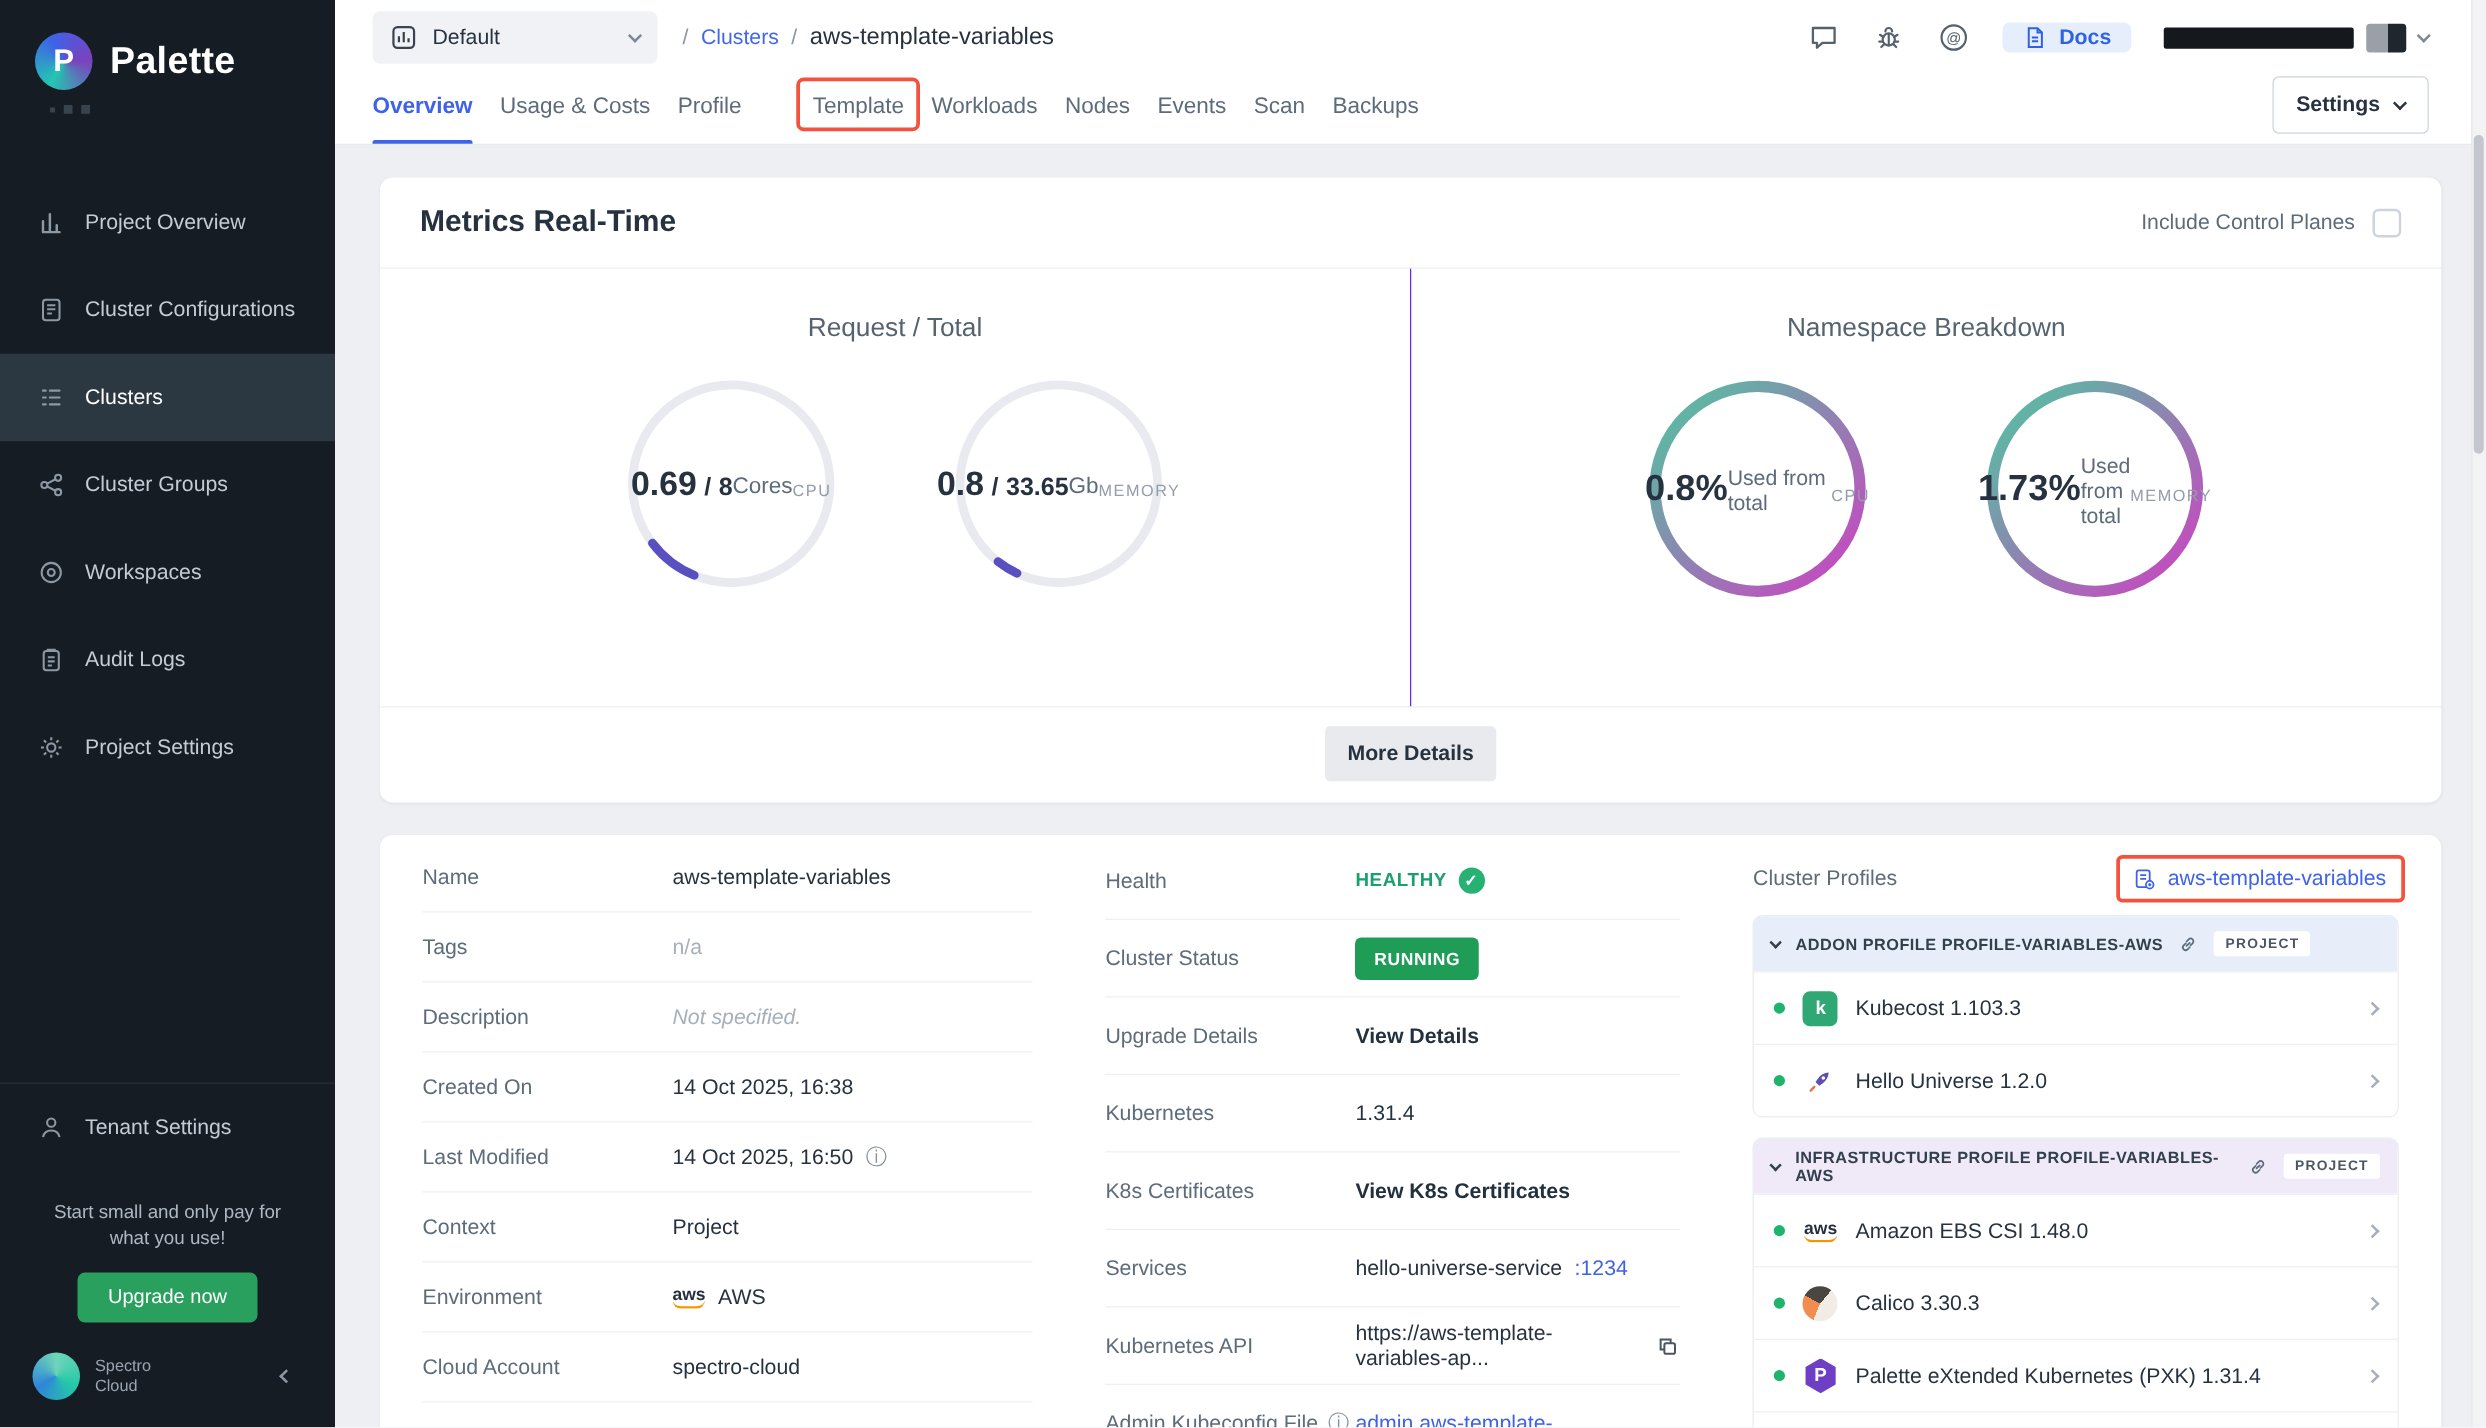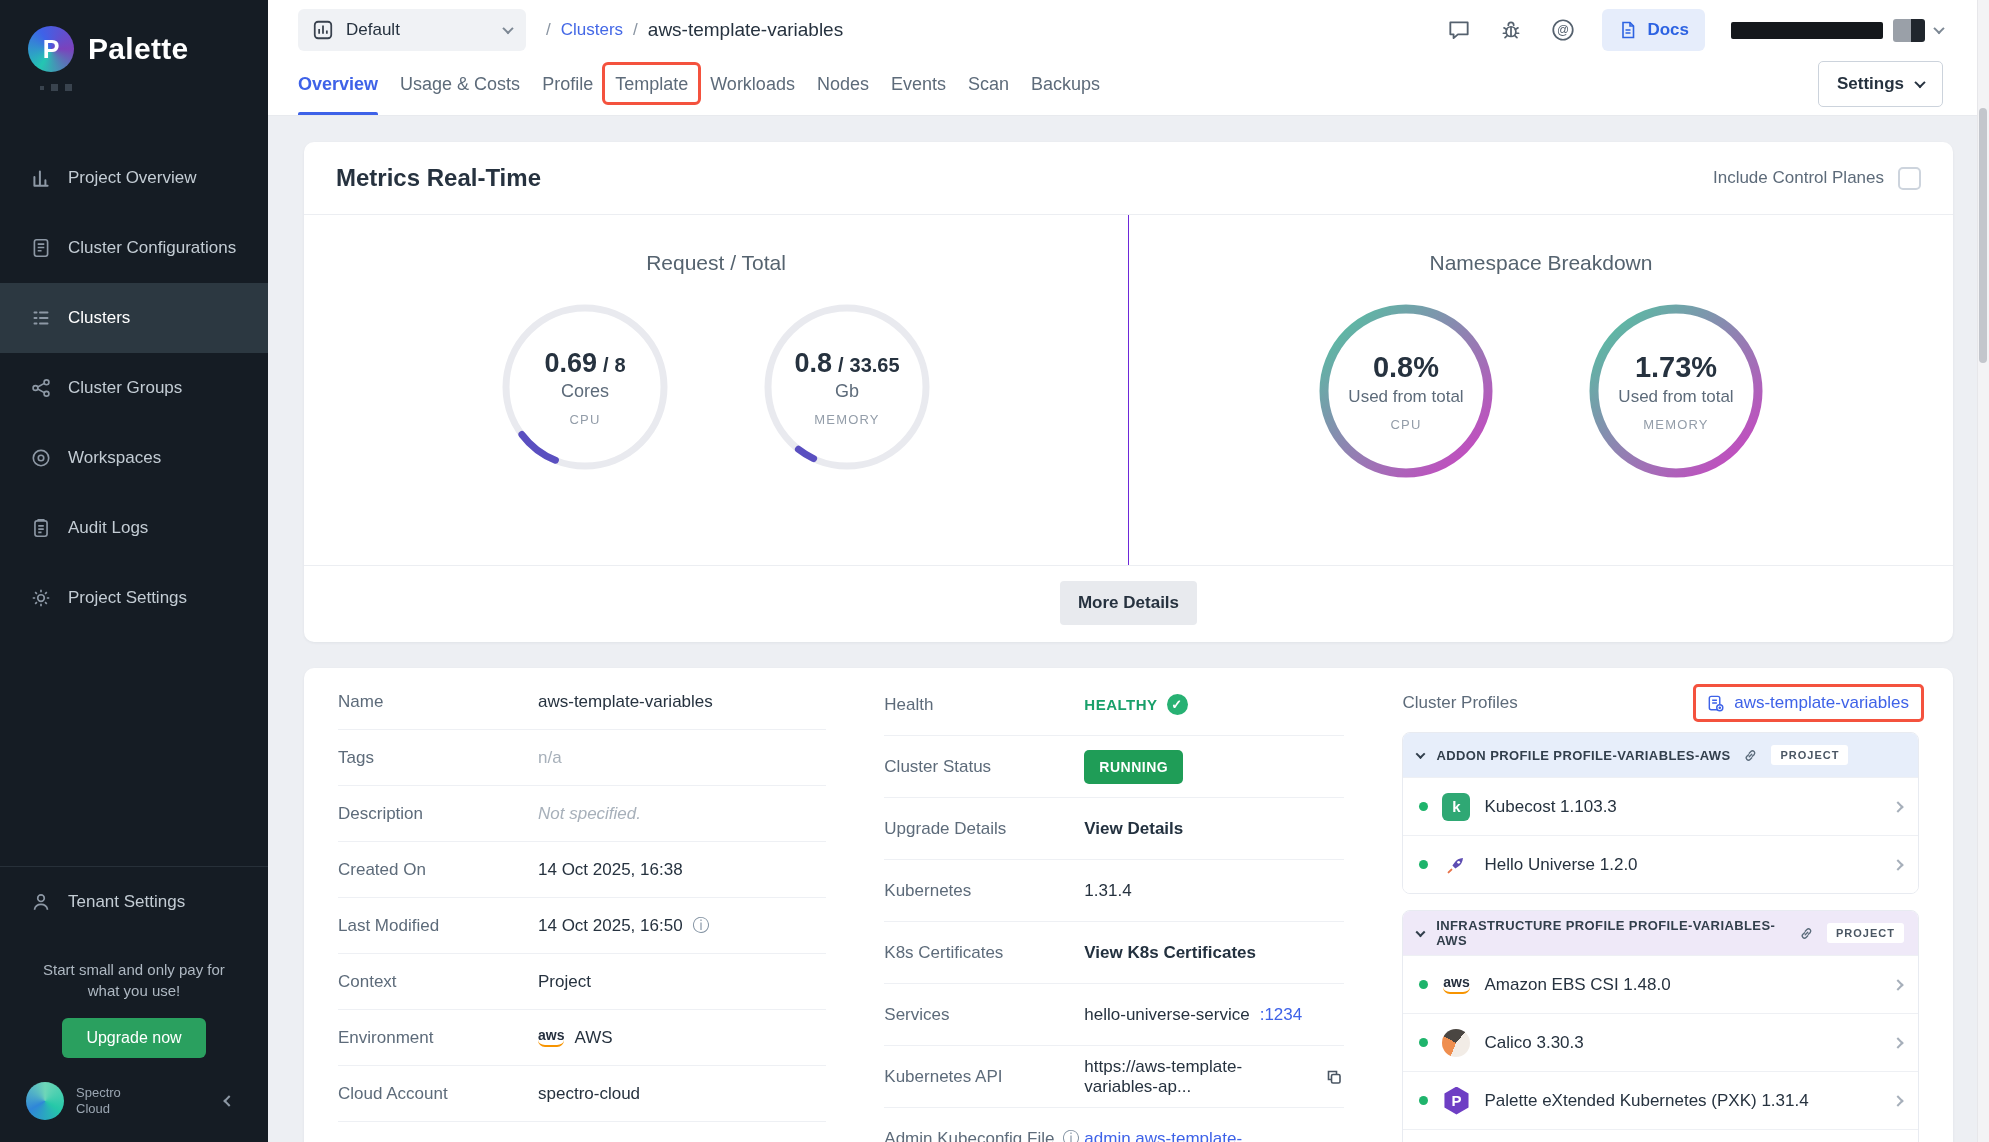--- a/index.html
+++ b/index.html
@@ -40,33 +40,33 @@
   .proj-select { height: 42px; min-width: 228px; background: #f0f2f5; border-radius: 6px; display: flex; align-items: center; gap: 12px; padding: 0 14px; font-size: 17px; color: #26323f; cursor: pointer; }
   .proj-select .cv { color: #7d8894; margin-left: auto; }
   .proj-icn { color: #39424e; display: flex; }
   .proj-icn svg { width: 22px; height: 22px; }
   .crumbs { display: flex; align-items: center; gap: 10px; margin-left: 20px; font-size: 17px; color: #8a95a2; }
   .crumb-link { color: #4468e6; cursor: pointer; }
   .crumb-current { color: #26323f; font-size: 19px; }
   .top-actions { margin-left: auto; display: flex; align-items: center; gap: 26px; }
   .top-icon { width: 26px; height: 26px; color: #55616e; cursor: pointer; display: flex; align-items: center; justify-content: center; }
   .top-icon svg { width: 26px; height: 26px; }
-  .docs-btn { display: flex; gap: 9px; align-items: center; background: #e6edfb; color: #2d63e2; font-size: 17px; font-weight: 600; border: none; border-radius: 6px; height: 42px; padding: 0 16px; cursor: pointer; font-family: inherit; }
+  .docs-btn { display: flex; gap: 9px; align-items: center; background: #e6edfb; color: #2d63e2; font-size: 17px; font-weight: 600; border: none; border-radius: 6px; height: 24px; padding: 0 16px; cursor: pointer; font-family: inherit; }
   .docs-btn svg { width: 20px; height: 20px; }
   .user-area { display: flex; align-items: center; gap: 10px; cursor: pointer; }
   .redact-bar { width: 152px; height: 17px; background: #15181c; border-radius: 2px; }
   .redact-sq { width: 32px; height: 23px; background: linear-gradient(90deg, #9aa0a8 0 55%, #20262d 55%); border-radius: 3px; }
   .user-area .cv { color: #7d8894; }
 
   .tabs-row { display: flex; padding: 0 30px; height: 62px; border-bottom: 1px solid #e8eaee; position: relative; background: #fff; }
   .tabs { display: flex; gap: 22px; height: 100%; }
   .tab { position: relative; display: flex; align-items: center; font-size: 18px; color: #5d6b7a; cursor: pointer; }
   .tab.active { color: #3e62e8; font-weight: 600; }
   .tab.active::after { content: ''; position: absolute; left: 0; right: 0; bottom: 0; height: 3px; background: #3e62e8; border-radius: 2px 2px 0 0; }
-  .tab-wrap { position: relative; display: flex; align-items: center; }
+  .tab-wrap { position: relative; display: flex; align-items: center; margin-left: 35px; }
   .ann-box { position: absolute; border: 3px solid #f4523e; border-radius: 6px; pointer-events: none; }
   .ann-tab { top: 8px; bottom: 10px; left: -13px; right: -13px; }
   .settings-btn { position: absolute; right: 46px; top: 7px; display: flex; align-items: center; gap: 12px; height: 46px; padding: 0 18px; border: 1px solid #ccd3dc; border-radius: 5px; background: #fff; font-size: 17px; font-weight: 600; color: #26323f; cursor: pointer; font-family: inherit; }
   .settings-btn .cv { color: #26323f; }
 
   .content { flex: 1; background: #edeff3; padding: 26px 36px 0; overflow: hidden; }
   .card { background: #fff; border-radius: 10px; box-shadow: 0 1px 3px rgba(20,30,50,.06); }
 
   
   .metrics-head { display: flex; align-items: center; justify-content: space-between; padding: 22px 32px; border-bottom: 1px solid #eceef2; }
@@ -74,21 +74,21 @@
   .icp { display: flex; align-items: center; gap: 14px; font-size: 17px; color: #5d6b7a; }
   .checkbox { width: 23px; height: 23px; border: 2px solid #cdd4dd; border-radius: 5px; background: #fff; cursor: pointer; }
   .metrics-body { display: flex; min-height: 350px; }
   .mhalf { flex: 1; padding-top: 36px; display: flex; flex-direction: column; align-items: center; }
   .mhalf + .mhalf { border-left: 1px solid #6d28d9; }
   .mhead { font-size: 21px; color: #55636f; }
   .gauge-row { display: flex; gap: 90px; margin-top: 26px; }
   .gauge { position: relative; width: 172px; height: 172px; }
   .ringbox { position: relative; width: 180px; height: 180px; }
   .gauge svg, .ringbox svg { position: absolute; inset: 0; }
-  .g-center { position: absolute; inset: 0; display: flex; flex-direction: column; align-items: center; justify-content: center; }
+  .g-center { position: absolute; inset: 0; display: flex; flex-direction: row; align-items: center; justify-content: center; }
   .g-line { display: flex; align-items: baseline; gap: 6px; color: #26323f; }
   .g-val { font-size: 27px; font-weight: 700; }
   .g-sep, .g-total { font-size: 20px; font-weight: 600; }
   .g-unit { font-size: 18px; color: #5d6b7a; margin-top: 2px; }
   .g-cap { font-size: 13px; color: #939da9; letter-spacing: 1.2px; margin-top: 10px; }
   .r-val { font-size: 29px; font-weight: 700; color: #26323f; }
   .r-cap { font-size: 17px; color: #5d6b7a; margin-top: 3px; }
   .metrics-foot { border-top: 1px solid #eceef2; display: flex; justify-content: center; padding: 15px 0 17px; }
   .more-btn { background: #e8eaee; border: none; border-radius: 4px; padding: 12px 18px; font-size: 17px; font-weight: 600; color: #26323f; cursor: pointer; font-family: inherit; }
 

